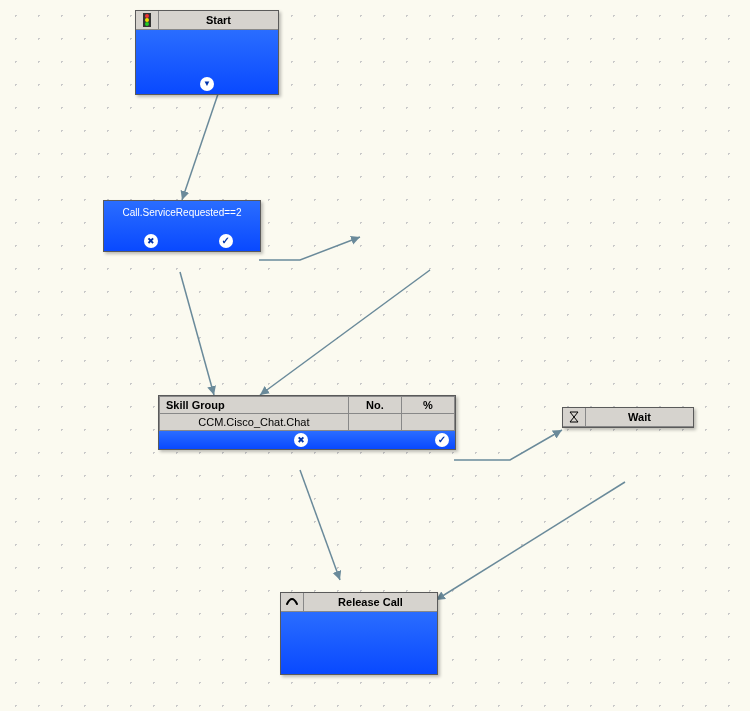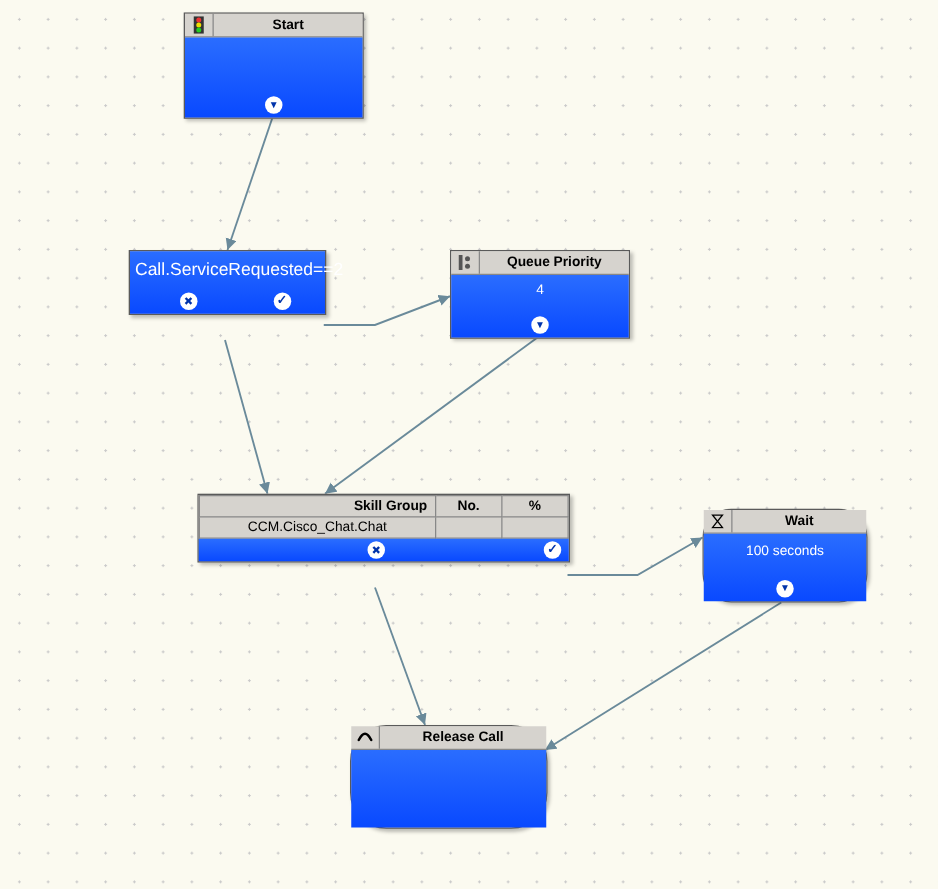--- a/index.html
+++ b/index.html
@@ -81,27 +81,27 @@
     line-height: 1;
     color: #003;
     background: #fff;
     position: absolute;
   }
   .marker.chev-down::after { content: "▼"; color:#0033aa; font-size:8px; }
   .marker.check::after { content: "✓"; color:#0033aa; font-weight:bold; }
   .marker.x::after { content: "✖"; color:#0033aa; font-size:9px; }
 
   
-  #n-start { left: 147px; top: 10px; width: 142px; }
+  #n-start { left: 135px; top: 10px; width: 142px; }
   #n-start .node-body { height: 64px; }
   #n-start .marker.chev-down { bottom: 3px; left: 50%; transform: translateX(-50%); }
 
   #n-if { left: 103px; top: 200px; width: 156px; }
   #n-if .node-body { height: 50px; }
-  #n-if .content { padding-top: 6px; font-size: 14px; }
+  #n-if .content { padding-top: 6px; font-size: 10px; }
   #n-if .marker.x { bottom: 3px; left: 30%; transform: translateX(-50%); }
   #n-if .marker.check { bottom: 3px; left: 78%; transform: translateX(-50%); }
 
   #n-qp { left: 360px; top: 200px; width: 142px; }
   #n-qp .node-body { height: 50px; }
   #n-qp .content { padding-top: 6px; }
   #n-qp .marker.chev-down { bottom: 3px; left: 50%; transform: translateX(-50%); }
 
   #n-qsg { left: 158px; top: 395px; width: 296px; }
   #n-qsg .table {
@@ -110,35 +110,35 @@
     font-size: 11px;
     background: #d6d3ce;
   }
   #n-qsg .table th, #n-qsg .table td {
     border: 1px solid #888;
     text-align: center;
     padding: 2px 6px;
     font-weight: normal;
   }
   #n-qsg .table th { font-weight: bold; text-align: center; }
-  #n-qsg .table th:first-child { text-align: right; }
+  #n-qsg .table th:first-child { text-align: left; }
   #n-qsg .footer {
     position: relative;
     height: 18px;
     background: linear-gradient(#2a6dff, #0949ff);
   }
   #n-qsg .footer .marker.x { left: 48%; top: 2px; transform: translateX(-50%); }
   #n-qsg .footer .marker.check { right: 6px; top: 2px; }
 
-  #n-wait { left: 562px; top: 407px; width: 130px; border-radius: 23px; }
+  #n-wait { left: 562px; top: 407px; width: 130px; }
   #n-wait .node-body { height: 54px; }
   #n-wait .content { padding-top: 8px; }
   #n-wait .marker.chev-down { bottom: 3px; left: 50%; transform: translateX(-50%); }
 
-  #n-rel { left: 280px; top: 580px; width: 156px; border-radius: 29px; }
+  #n-rel { left: 280px; top: 592px; width: 156px; }
   #n-rel .node-body { height: 62px; }
 
   
   .ic-traffic, .ic-diamond, .ic-queue, .ic-phone, .ic-wait, .ic-q {
     display:block;
   }
 </style>
 </head>
 <body>
 
@@ -185,36 +185,20 @@
   </div>
 
   <div id="n-if" class="node">
     <div class="node-body">
       <div class="content">Call.ServiceRequested==2</div>
       <span class="marker x"></span>
       <span class="marker check"></span>
     </div>
   </div>
 
-  <div id="n-qp" class="node">
-    <div class="node-header">
-      <span class="icon-slot">
-        <svg class="ic-q" width="14" height="14" viewBox="0 0 14 14">
-          <rect x="2" y="1" width="3" height="12" fill="#555"></rect>
-          <circle cx="9" cy="4" r="2" fill="#555"></circle>
-          <circle cx="9" cy="10" r="2" fill="#555"></circle>
-        </svg>
-      </span>
-      <span class="title">Queue Priority</span>
-    </div>
-    <div class="node-body">
-      <div class="content">4</div>
-      <span class="marker chev-down"></span>
-    </div>
-  </div>
 
   <div id="n-qsg" class="node">
     <table class="table">
       <thead>
         <tr>
           <th style="width:64%">Skill Group</th>
           <th style="width:18%">No.</th>
           <th style="width:18%">%</th>
         </tr>
       </thead>
@@ -234,24 +218,20 @@
 
   <div id="n-wait" class="node">
     <div class="node-header">
       <span class="icon-slot">
         <svg class="ic-wait" width="12" height="12" viewBox="0 0 12 12">
           <path d="M2 1 h8 L6 6 L10 11 h-8 L6 6 Z" fill="none" stroke="#000" stroke-width="1"></path>
         </svg>
       </span>
       <span class="title">Wait</span>
     </div>
-    <div class="node-body">
-      <div class="content">100 seconds</div>
-      <span class="marker chev-down"></span>
-    </div>
   </div>
 
   <div id="n-rel" class="node">
     <div class="node-header">
       <span class="icon-slot">
         <svg class="ic-phone" width="14" height="12" viewBox="0 0 14 12">
           <path d="M2 8 q5 -10 10 0" fill="none" stroke="#000" stroke-width="2" stroke-linecap="round"></path>
         </svg>
       </span>
       <span class="title">Release Call</span>

